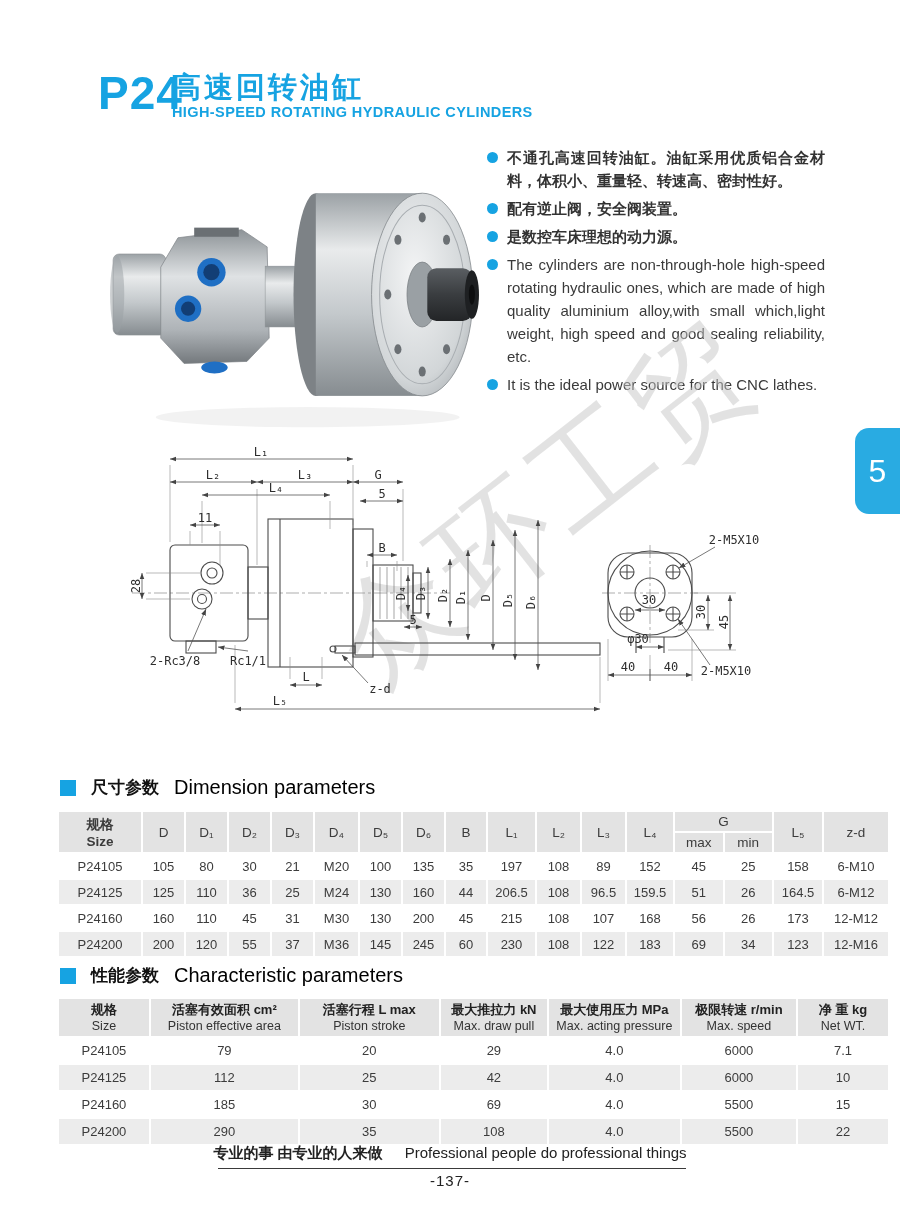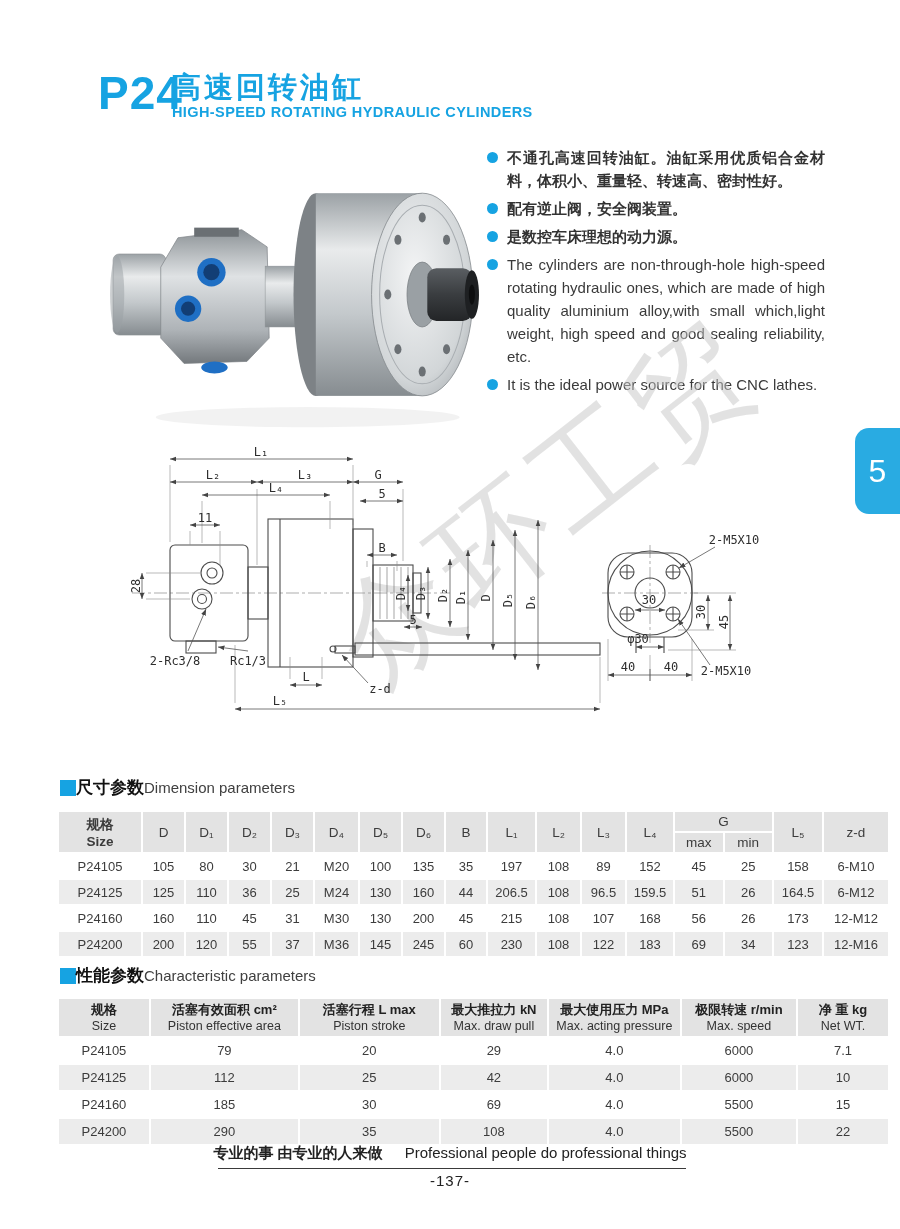--- a/index.html
+++ b/index.html
@@ -32,24 +32,24 @@
   
   .drawing{left:130px;top:437px;width:710px;height:310px;z-index:1;}
   .drawing svg{position:absolute;left:0;top:0;}
   .dim-label{position:absolute;transform:translate(-50%,-50%);
              font-family:"DejaVu Sans Mono",monospace;font-size:12px;color:#2e2e2e;
              background:transparent;white-space:nowrap;}
   .dim{marker-start:url(#ar);marker-end:url(#ar);}
   .ldr{marker-end:url(#ar);}
 
   
-  .sec{display:flex;align-items:center;gap:0;}
+  .sec{display:flex;align-items:center;gap:15px;}
   .sec .sq{width:16px;height:16px;background:var(--accent);}
   .sec .zh{font-size:17px;font-weight:bold;color:#111;}
-  .sec .en{font-size:15px;color:#404040;}
+  .sec .en{font-size:20px;color:#000000;}
   .sec1{left:60px;top:776px;}
   .sec2{left:60px;top:964px;}
 
   
   table{border-collapse:separate;border-spacing:2px 2px;table-layout:fixed;}
   th,td{text-align:center;vertical-align:middle;font-size:13px;color:#3c3c3c;padding:2px 0;}
   th{background:#e3e3e3;font-weight:normal;}
   td{height:20px;background:#fff;}
   tbody tr:nth-child(even) td{background:#ececec;}
   .dim-table{left:57px;top:810px;width:833px;}
@@ -292,21 +292,21 @@
     <span class="dim-label" style="left: 252px; top: 111px;">B</span>
     <span class="dim-label" style="left: 283px; top: 183px;">5</span>
     <span class="dim-label" style="left: 271px; top: 156px; transform: translate(-50%, -50%) rotate(-90deg);">D₄</span>
     <span class="dim-label" style="left: 291px; top: 156px; transform: translate(-50%, -50%) rotate(-90deg);">D₃</span>
     <span class="dim-label" style="left: 313px; top: 158px; transform: translate(-50%, -50%) rotate(-90deg);">D₂</span>
     <span class="dim-label" style="left: 331px; top: 160px; transform: translate(-50%, -50%) rotate(-90deg);">D₁</span>
     <span class="dim-label" style="left: 356px; top: 161px; transform: translate(-50%, -50%) rotate(-90deg);">D</span>
     <span class="dim-label" style="left: 378px; top: 163px; transform: translate(-50%, -50%) rotate(-90deg);">D₅</span>
     <span class="dim-label" style="left: 401px; top: 165px; transform: translate(-50%, -50%) rotate(-90deg);">D₆</span>
     <span class="dim-label" style="left: 45px; top: 224px;">2-Rc3/8</span>
-    <span class="dim-label" style="left: 118px; top: 224px;">Rc1/3</span>
+    <span class="dim-label" style="left: 118px; top: 224px;">Rc1/1</span>
     <span class="dim-label" style="left: 176px; top: 240px;">L</span>
     <span class="dim-label" style="left: 150px; top: 264px;">L₅</span>
     <span class="dim-label" style="left: 250px; top: 252px;">z-d</span>
     <span class="dim-label" style="left: 604px; top: 103px;">2-M5X10</span>
     <span class="dim-label" style="left: 596px; top: 234px;">2-M5X10</span>
     <span class="dim-label" style="left: 519px; top: 163px;">30</span>
     <span class="dim-label" style="left: 508px; top: 202px;">φ30</span>
     <span class="dim-label" style="left: 571px; top: 175px; transform: translate(-50%, -50%) rotate(-90deg);">30</span>
     <span class="dim-label" style="left: 594px; top: 185px; transform: translate(-50%, -50%) rotate(-90deg);">45</span>
     <span class="dim-label" style="left: 498px; top: 230px;">40</span>

